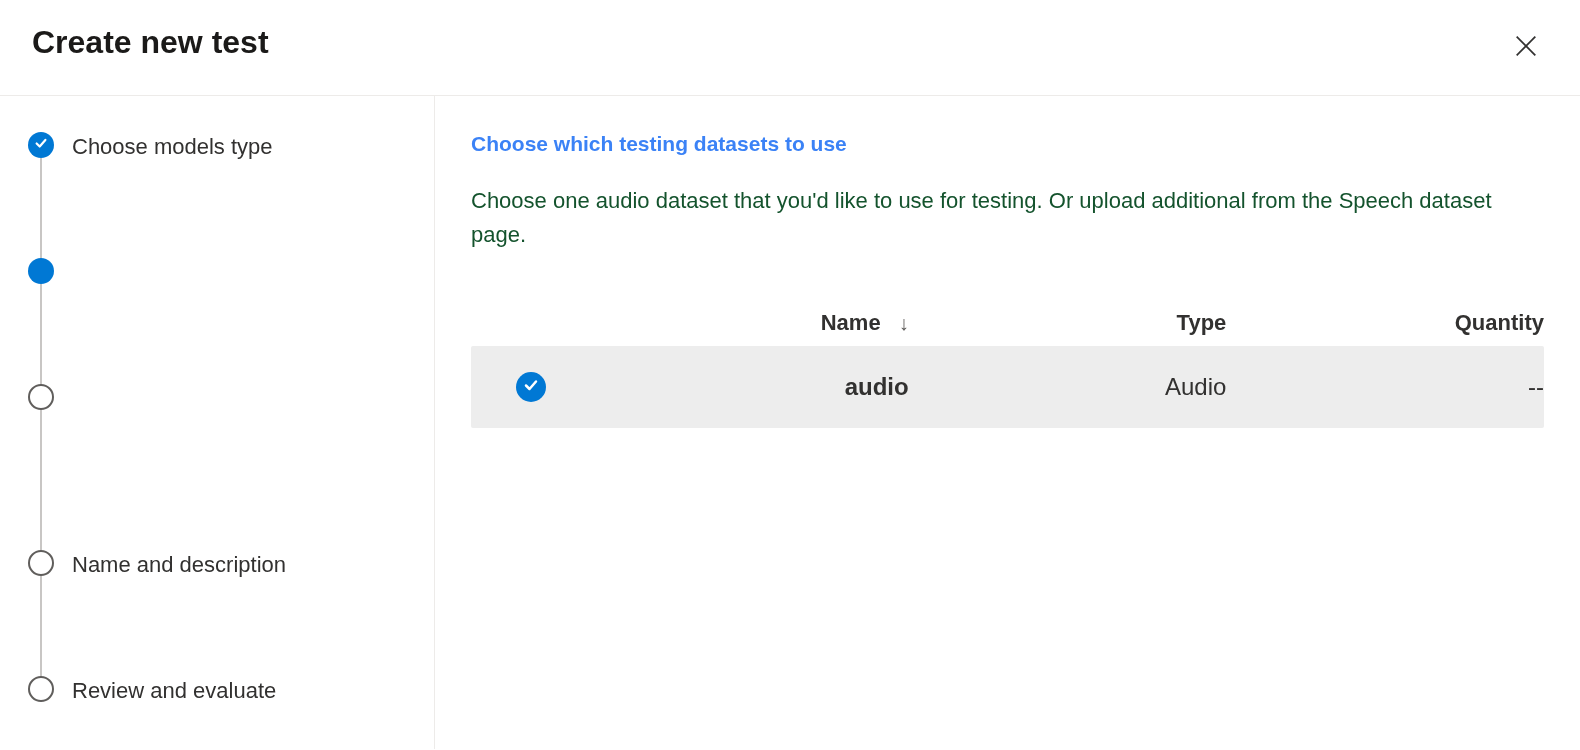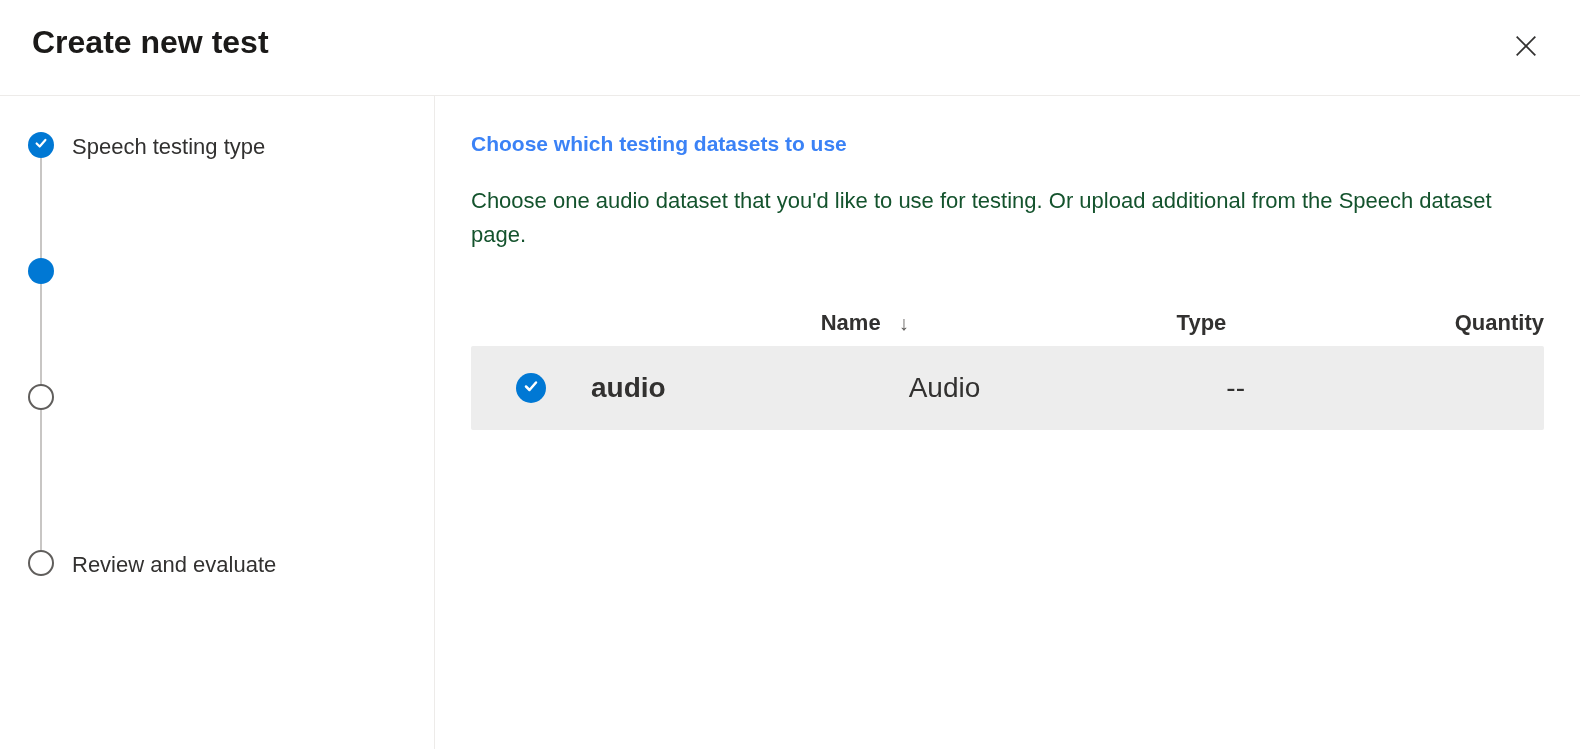--- a/index.html
+++ b/index.html
@@ -154,22 +154,23 @@
     }
     .table-row {
       display: grid;
       grid-template-columns: 120px 1fr 1fr 1fr;
       align-items: center;
       background: #ededed;
       padding: 26px 0;
       border-radius: 2px;
     }
     .td {
-      font-size: 28px;
-      color: #323130;
+      font-size: 24px;
+      color: #323130;
+      text-align: right;
     }
     .td.name {
       font-weight: 600;
     }
     .row-checkbox-cell {
       display: flex;
       justify-content: center;
       align-items: center;
     }
     .row-checkbox {
@@ -210,38 +211,45 @@
       <li class="step-wrapper">
         <div class="step-connector"></div>
         <div class="step">
           <div class="step-indicator completed">
             <span>
               <svg viewBox="0 0 16 16" fill="none" stroke="#ffffff" stroke-width="2.5" stroke-linecap="round" stroke-linejoin="round">
                 <polyline points="3,8.5 6.5,12 13,4.5"></polyline>
               </svg>
             </span>
           </div>
-          <span class="step-label">Speech testing type</span>
+          <span class="step-label">Choose models type</span>
         </div>
       </li>
 
       <li class="step-wrapper">
         <div class="step-connector"></div>
         <div class="step">
           <div class="step-indicator current"></div>
         </div>
       </li>
 
       <li class="step-wrapper" style="min-height:166px">
         <div class="step-connector"></div>
         <div class="step">
           <div class="step-indicator pending"></div>
         </div>
       </li>
 
+      <li class="step-wrapper">
+        <div class="step-connector"></div>
+        <div class="step">
+          <div class="step-indicator pending"></div>
+          <span class="step-label">Name and description</span>
+        </div>
+      </li>
 
       <li class="step-wrapper">
         <div class="step">
           <div class="step-indicator pending"></div>
           <span class="step-label">Review and evaluate</span>
         </div>
       </li>
 
     </ul>
   </nav>

